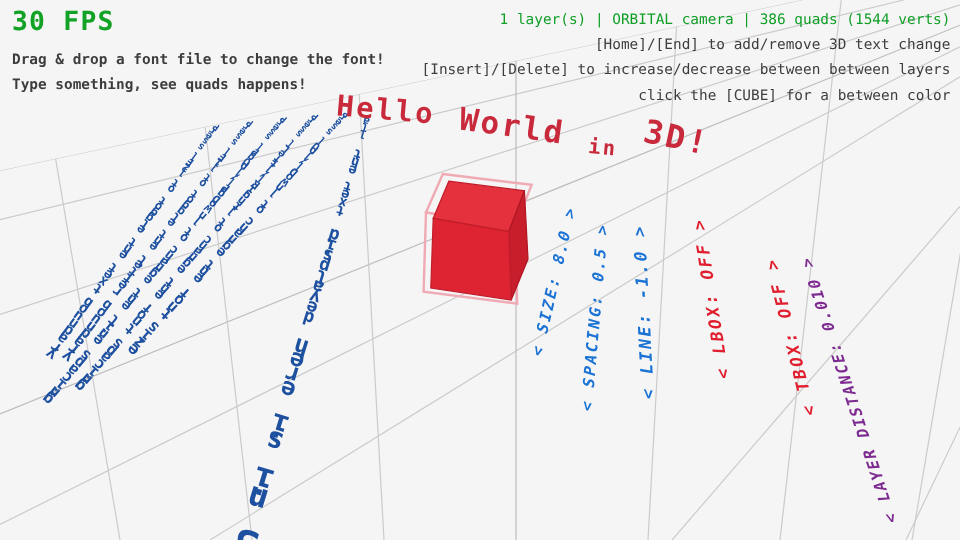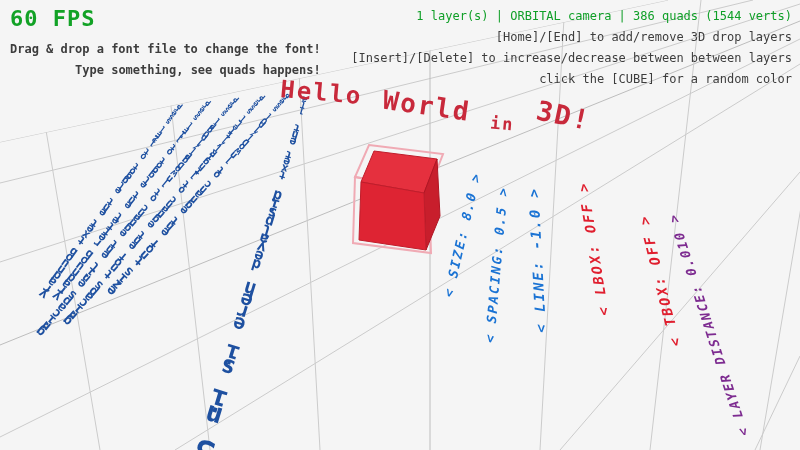--- a/index.html
+++ b/index.html
@@ -4,21 +4,21 @@
 <style>
   html,body{margin:0;padding:0;}
   body{
     width:800px;height:450px;overflow:hidden;position:relative;
     background:#f5f5f5;
     font-family:"DejaVu Sans Mono","Liberation Mono",monospace;
   }
   
   .hud-tl{position:absolute;left:10px;top:6px;z-index:30;}
   .fps{font-size:22px;font-weight:bold;color:#12a226;letter-spacing:1px;}
-  .help-left{margin-top:8px;color:#3d3d3d;font-size:12px;font-weight:bold;line-height:21px;text-align:right;}
+  .help-left{margin-top:8px;color:#3d3d3d;font-size:12px;font-weight:bold;line-height:21px;}
   .help-left .gap{margin-top:22px;}
   
   .hud-tr{position:absolute;right:8px;top:6px;z-index:30;text-align:right;
           font-size:12px;font-weight:normal;line-height:21px;color:#3d3d3d;}
   .status{color:#0f9f27;}
   
   .grid-svg{position:absolute;left:0;top:0;z-index:1;}
   
   .gline{position:absolute;z-index:5;transform-origin:0 0;white-space:nowrap;
          color:#1e50a0;font-weight:bold;}
@@ -79,32 +79,32 @@
     <line x1="159" y1="0" x2="210" y2="450"></line>
     <line x1="295" y1="0" x2="320" y2="450"></line>
     <line x1="430" y1="0" x2="430" y2="450" stroke="#bdbdbd"></line>
     <line x1="565" y1="0" x2="540" y2="450"></line>
     <line x1="701" y1="0" x2="650" y2="450"></line>
     <line x1="836" y1="0" x2="760" y2="450"></line>
   </g>
 </svg>
 
 <div class="hud-tl">
-  <div class="fps">60 FPS</div>
+  <div class="fps">30 FPS</div>
   <div class="help-left">
     <div>Drag &amp; drop a font file to change the font!</div>
     <div>Type something, see quads happens!</div>
   </div>
 </div>
 
 <div class="hud-tr">
   <div class="status">1 layer(s) | ORBITAL camera |  386 quads (1544 verts)</div>
-  <div>[Home]/[End] to add/remove 3D drop layers</div>
+  <div>[Home]/[End] to add/remove 3D text change</div>
   <div>[Insert]/[Delete] to increase/decrease between between layers</div>
-  <div>click the [CUBE] for a random color</div>
+  <div>click the [CUBE] for a between color</div>
 </div>
 
 <div class="gline gl0"><span class="ch" style="font-size: 8px;">P</span><span class="ch" style="font-size: 8.13514px;">r</span><span class="ch" style="font-size: 8.27027px;">e</span><span class="ch" style="font-size: 8.40541px;">s</span><span class="ch" style="font-size: 8.54054px;">s</span><span class="ch" style="font-size: 8.67568px;">&nbsp;</span><span class="ch" style="font-size: 8.81081px;">[</span><span class="ch" style="font-size: 8.94595px;">F</span><span class="ch" style="font-size: 9.08108px;">2</span><span class="ch" style="font-size: 9.21622px;">]</span><span class="ch" style="font-size: 9.35135px;">&nbsp;</span><span class="ch" style="font-size: 9.48649px;">t</span><span class="ch" style="font-size: 9.62162px;">o</span><span class="ch" style="font-size: 9.75676px;">&nbsp;</span><span class="ch" style="font-size: 9.89189px;">t</span><span class="ch" style="font-size: 10.027px;">o</span><span class="ch" style="font-size: 10.1622px;">g</span><span class="ch" style="font-size: 10.2973px;">g</span><span class="ch" style="font-size: 10.4324px;">l</span><span class="ch" style="font-size: 10.5676px;">e</span><span class="ch" style="font-size: 10.7027px;">&nbsp;</span><span class="ch" style="font-size: 10.8378px;">t</span><span class="ch" style="font-size: 10.973px;">h</span><span class="ch" style="font-size: 11.1081px;">e</span><span class="ch" style="font-size: 11.2432px;">&nbsp;</span><span class="ch" style="font-size: 11.3784px;">t</span><span class="ch" style="font-size: 11.5135px;">e</span><span class="ch" style="font-size: 11.6486px;">x</span><span class="ch" style="font-size: 11.7838px;">t</span><span class="ch" style="font-size: 11.9189px;">&nbsp;</span><span class="ch" style="font-size: 12.0541px;">b</span><span class="ch" style="font-size: 12.1892px;">o</span><span class="ch" style="font-size: 12.3243px;">u</span><span class="ch" style="font-size: 12.4595px;">n</span><span class="ch" style="font-size: 12.5946px;">d</span><span class="ch" style="font-size: 12.7297px;">a</span><span class="ch" style="font-size: 12.8649px;">r</span><span class="ch" style="font-size: 13px;">y</span></div>
 <div class="gline gl1"><span class="ch" style="font-size: 8px;">P</span><span class="ch" style="font-size: 8.12821px;">r</span><span class="ch" style="font-size: 8.25641px;">e</span><span class="ch" style="font-size: 8.38462px;">s</span><span class="ch" style="font-size: 8.51282px;">s</span><span class="ch" style="font-size: 8.64103px;">&nbsp;</span><span class="ch" style="font-size: 8.76923px;">[</span><span class="ch" style="font-size: 8.89744px;">F</span><span class="ch" style="font-size: 9.02564px;">1</span><span class="ch" style="font-size: 9.15385px;">]</span><span class="ch" style="font-size: 9.28205px;">&nbsp;</span><span class="ch" style="font-size: 9.41026px;">t</span><span class="ch" style="font-size: 9.53846px;">o</span><span class="ch" style="font-size: 9.66667px;">&nbsp;</span><span class="ch" style="font-size: 9.79487px;">t</span><span class="ch" style="font-size: 9.92308px;">o</span><span class="ch" style="font-size: 10.0513px;">g</span><span class="ch" style="font-size: 10.1795px;">g</span><span class="ch" style="font-size: 10.3077px;">l</span><span class="ch" style="font-size: 10.4359px;">e</span><span class="ch" style="font-size: 10.5641px;">&nbsp;</span><span class="ch" style="font-size: 10.6923px;">t</span><span class="ch" style="font-size: 10.8205px;">h</span><span class="ch" style="font-size: 10.9487px;">e</span><span class="ch" style="font-size: 11.0769px;">&nbsp;</span><span class="ch" style="font-size: 11.2051px;">l</span><span class="ch" style="font-size: 11.3333px;">e</span><span class="ch" style="font-size: 11.4615px;">t</span><span class="ch" style="font-size: 11.5897px;">t</span><span class="ch" style="font-size: 11.7179px;">e</span><span class="ch" style="font-size: 11.8462px;">r</span><span class="ch" style="font-size: 11.9744px;">&nbsp;</span><span class="ch" style="font-size: 12.1026px;">b</span><span class="ch" style="font-size: 12.2308px;">o</span><span class="ch" style="font-size: 12.359px;">u</span><span class="ch" style="font-size: 12.4872px;">n</span><span class="ch" style="font-size: 12.6154px;">d</span><span class="ch" style="font-size: 12.7436px;">a</span><span class="ch" style="font-size: 12.8718px;">r</span><span class="ch" style="font-size: 13px;">y</span></div>
 <div class="gline gl2"><span class="ch" style="font-size: 8px;">P</span><span class="ch" style="font-size: 8.11702px;">r</span><span class="ch" style="font-size: 8.23404px;">e</span><span class="ch" style="font-size: 8.35106px;">s</span><span class="ch" style="font-size: 8.46809px;">s</span><span class="ch" style="font-size: 8.58511px;">&nbsp;</span><span class="ch" style="font-size: 8.70213px;">[</span><span class="ch" style="font-size: 8.81915px;">P</span><span class="ch" style="font-size: 8.93617px;">g</span><span class="ch" style="font-size: 9.05319px;">U</span><span class="ch" style="font-size: 9.17021px;">p</span><span class="ch" style="font-size: 9.28723px;">]</span><span class="ch" style="font-size: 9.40426px;">/</span><span class="ch" style="font-size: 9.52128px;">[</span><span class="ch" style="font-size: 9.6383px;">P</span><span class="ch" style="font-size: 9.75532px;">g</span><span class="ch" style="font-size: 9.87234px;">D</span><span class="ch" style="font-size: 9.98936px;">o</span><span class="ch" style="font-size: 10.1064px;">w</span><span class="ch" style="font-size: 10.2234px;">n</span><span class="ch" style="font-size: 10.3404px;">]</span><span class="ch" style="font-size: 10.4574px;">&nbsp;</span><span class="ch" style="font-size: 10.5745px;">t</span><span class="ch" style="font-size: 10.6915px;">o</span><span class="ch" style="font-size: 10.8085px;">&nbsp;</span><span class="ch" style="font-size: 10.9255px;">c</span><span class="ch" style="font-size: 11.0426px;">h</span><span class="ch" style="font-size: 11.1596px;">a</span><span class="ch" style="font-size: 11.2766px;">n</span><span class="ch" style="font-size: 11.3936px;">g</span><span class="ch" style="font-size: 11.5106px;">e</span><span class="ch" style="font-size: 11.6277px;">&nbsp;</span><span class="ch" style="font-size: 11.7447px;">t</span><span class="ch" style="font-size: 11.8617px;">h</span><span class="ch" style="font-size: 11.9787px;">e</span><span class="ch" style="font-size: 12.0957px;">&nbsp;</span><span class="ch" style="font-size: 12.2128px;">l</span><span class="ch" style="font-size: 12.3298px;">i</span><span class="ch" style="font-size: 12.4468px;">n</span><span class="ch" style="font-size: 12.5638px;">e</span><span class="ch" style="font-size: 12.6809px;">&nbsp;</span><span class="ch" style="font-size: 12.7979px;">s</span><span class="ch" style="font-size: 12.9149px;">p</span><span class="ch" style="font-size: 13.0319px;">a</span><span class="ch" style="font-size: 13.1489px;">c</span><span class="ch" style="font-size: 13.266px;">i</span><span class="ch" style="font-size: 13.383px;">n</span><span class="ch" style="font-size: 13.5px;">g</span></div>
 <div class="gline gl3"><span class="ch" style="font-size: 8px;">P</span><span class="ch" style="font-size: 8.11957px;">r</span><span class="ch" style="font-size: 8.23913px;">e</span><span class="ch" style="font-size: 8.3587px;">s</span><span class="ch" style="font-size: 8.47826px;">s</span><span class="ch" style="font-size: 8.59783px;">&nbsp;</span><span class="ch" style="font-size: 8.71739px;">[</span><span class="ch" style="font-size: 8.83696px;">L</span><span class="ch" style="font-size: 8.95652px;">e</span><span class="ch" style="font-size: 9.07609px;">f</span><span class="ch" style="font-size: 9.19565px;">t</span><span class="ch" style="font-size: 9.31522px;">]</span><span class="ch" style="font-size: 9.43478px;">/</span><span class="ch" style="font-size: 9.55435px;">[</span><span class="ch" style="font-size: 9.67391px;">R</span><span class="ch" style="font-size: 9.79348px;">i</span><span class="ch" style="font-size: 9.91304px;">g</span><span class="ch" style="font-size: 10.0326px;">h</span><span class="ch" style="font-size: 10.1522px;">t</span><span class="ch" style="font-size: 10.2717px;">]</span><span class="ch" style="font-size: 10.3913px;">&nbsp;</span><span class="ch" style="font-size: 10.5109px;">t</span><span class="ch" style="font-size: 10.6304px;">o</span><span class="ch" style="font-size: 10.75px;">&nbsp;</span><span class="ch" style="font-size: 10.8696px;">c</span><span class="ch" style="font-size: 10.9891px;">h</span><span class="ch" style="font-size: 11.1087px;">a</span><span class="ch" style="font-size: 11.2283px;">n</span><span class="ch" style="font-size: 11.3478px;">g</span><span class="ch" style="font-size: 11.4674px;">e</span><span class="ch" style="font-size: 11.587px;">&nbsp;</span><span class="ch" style="font-size: 11.7065px;">t</span><span class="ch" style="font-size: 11.8261px;">h</span><span class="ch" style="font-size: 11.9457px;">e</span><span class="ch" style="font-size: 12.0652px;">&nbsp;</span><span class="ch" style="font-size: 12.1848px;">f</span><span class="ch" style="font-size: 12.3043px;">o</span><span class="ch" style="font-size: 12.4239px;">n</span><span class="ch" style="font-size: 12.5435px;">t</span><span class="ch" style="font-size: 12.663px;">&nbsp;</span><span class="ch" style="font-size: 12.7826px;">s</span><span class="ch" style="font-size: 12.9022px;">p</span><span class="ch" style="font-size: 13.0217px;">a</span><span class="ch" style="font-size: 13.1413px;">c</span><span class="ch" style="font-size: 13.2609px;">i</span><span class="ch" style="font-size: 13.3804px;">n</span><span class="ch" style="font-size: 13.5px;">g</span></div>
 <div class="gline gl4"><span class="ch" style="font-size: 8px;">P</span><span class="ch" style="font-size: 8.15px;">r</span><span class="ch" style="font-size: 8.3px;">e</span><span class="ch" style="font-size: 8.45px;">s</span><span class="ch" style="font-size: 8.6px;">s</span><span class="ch" style="font-size: 8.75px;">&nbsp;</span><span class="ch" style="font-size: 8.9px;">[</span><span class="ch" style="font-size: 9.05px;">U</span><span class="ch" style="font-size: 9.2px;">p</span><span class="ch" style="font-size: 9.35px;">]</span><span class="ch" style="font-size: 9.5px;">/</span><span class="ch" style="font-size: 9.65px;">[</span><span class="ch" style="font-size: 9.8px;">D</span><span class="ch" style="font-size: 9.95px;">o</span><span class="ch" style="font-size: 10.1px;">w</span><span class="ch" style="font-size: 10.25px;">n</span><span class="ch" style="font-size: 10.4px;">]</span><span class="ch" style="font-size: 10.55px;">&nbsp;</span><span class="ch" style="font-size: 10.7px;">t</span><span class="ch" style="font-size: 10.85px;">o</span><span class="ch" style="font-size: 11px;">&nbsp;</span><span class="ch" style="font-size: 11.15px;">c</span><span class="ch" style="font-size: 11.3px;">h</span><span class="ch" style="font-size: 11.45px;">a</span><span class="ch" style="font-size: 11.6px;">n</span><span class="ch" style="font-size: 11.75px;">g</span><span class="ch" style="font-size: 11.9px;">e</span><span class="ch" style="font-size: 12.05px;">&nbsp;</span><span class="ch" style="font-size: 12.2px;">t</span><span class="ch" style="font-size: 12.35px;">h</span><span class="ch" style="font-size: 12.5px;">e</span><span class="ch" style="font-size: 12.65px;">&nbsp;</span><span class="ch" style="font-size: 12.8px;">f</span><span class="ch" style="font-size: 12.95px;">o</span><span class="ch" style="font-size: 13.1px;">n</span><span class="ch" style="font-size: 13.25px;">t</span><span class="ch" style="font-size: 13.4px;">&nbsp;</span><span class="ch" style="font-size: 13.55px;">s</span><span class="ch" style="font-size: 13.7px;">i</span><span class="ch" style="font-size: 13.85px;">z</span><span class="ch" style="font-size: 14px;">e</span></div>
 
 <div class="gtitle">
   <span class="gw w0"><span class="ch">a</span><span class="ch">l</span><span class="ch">l</span></span>

